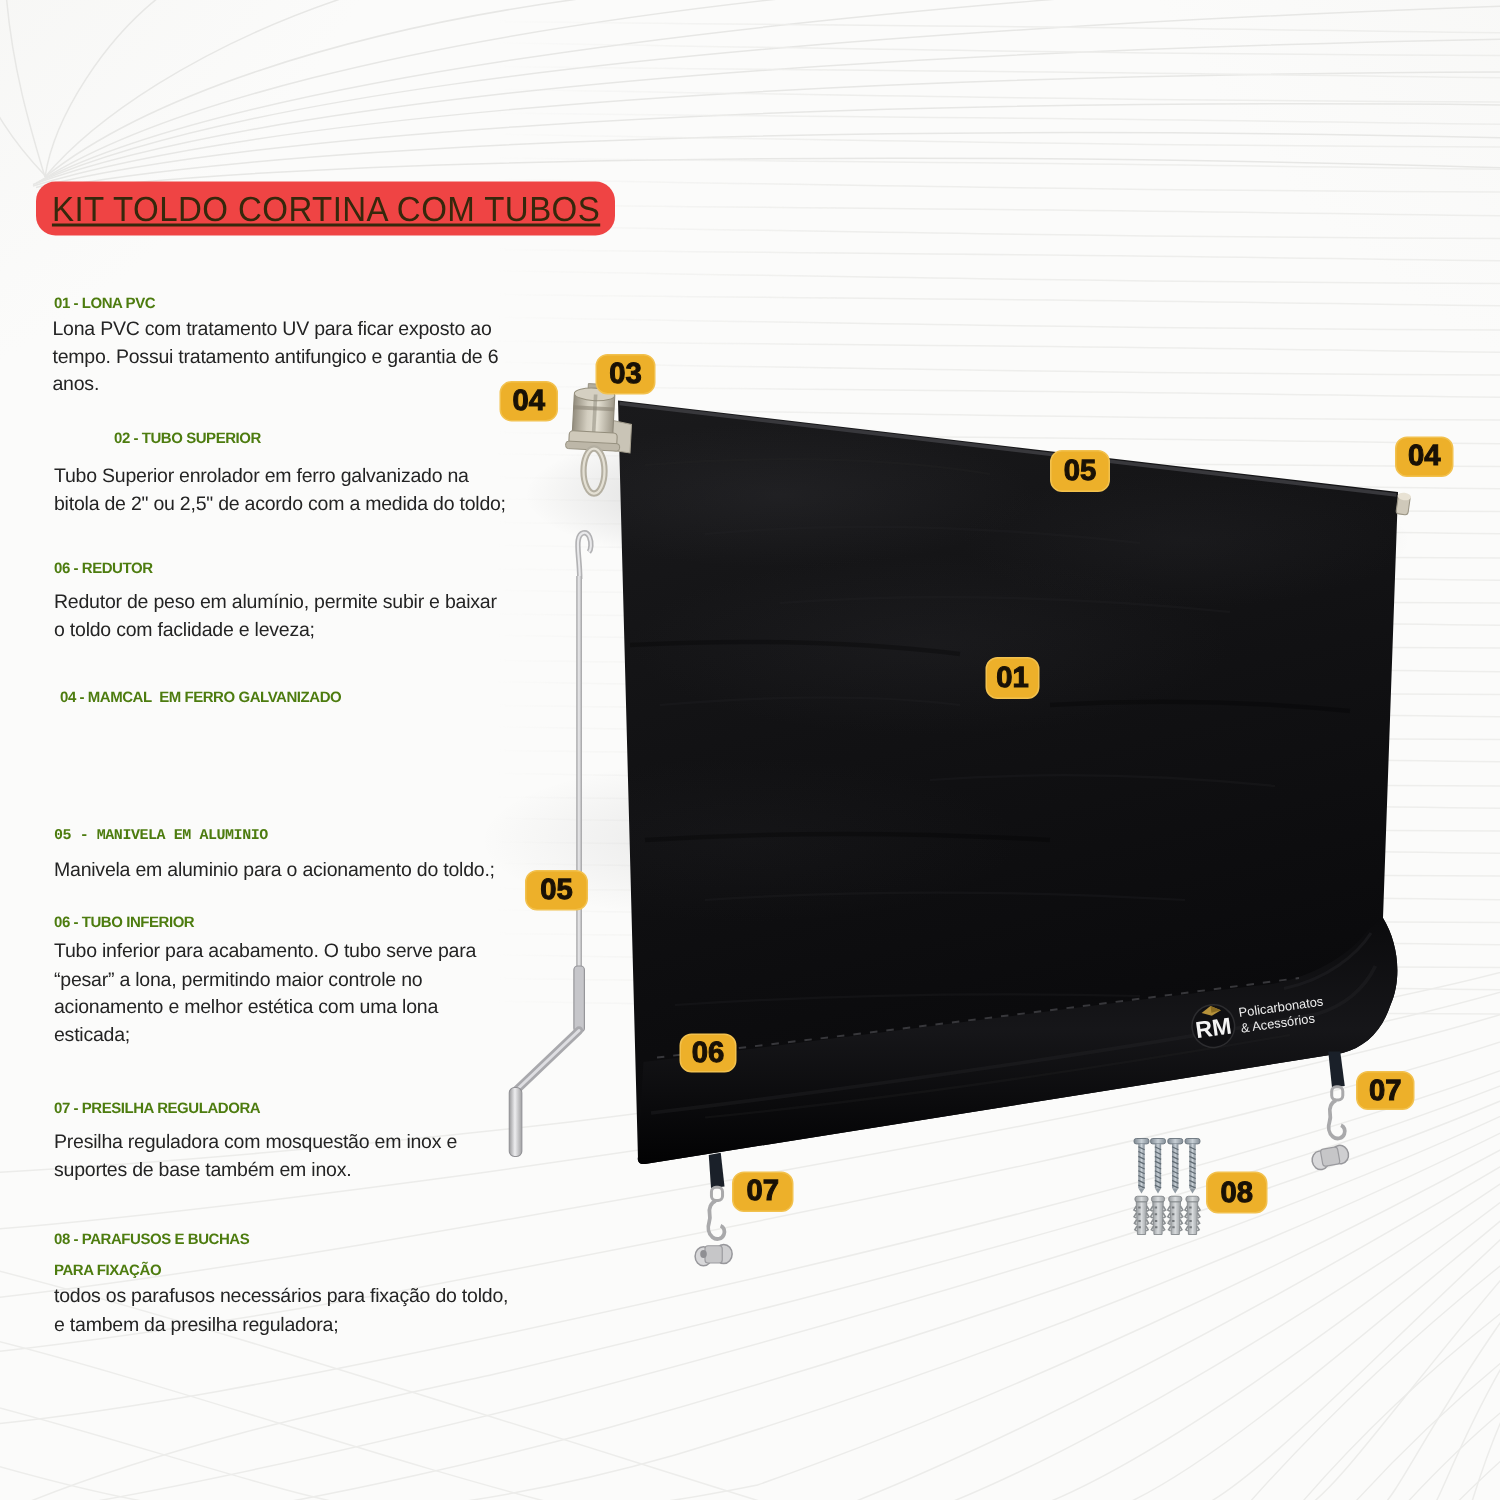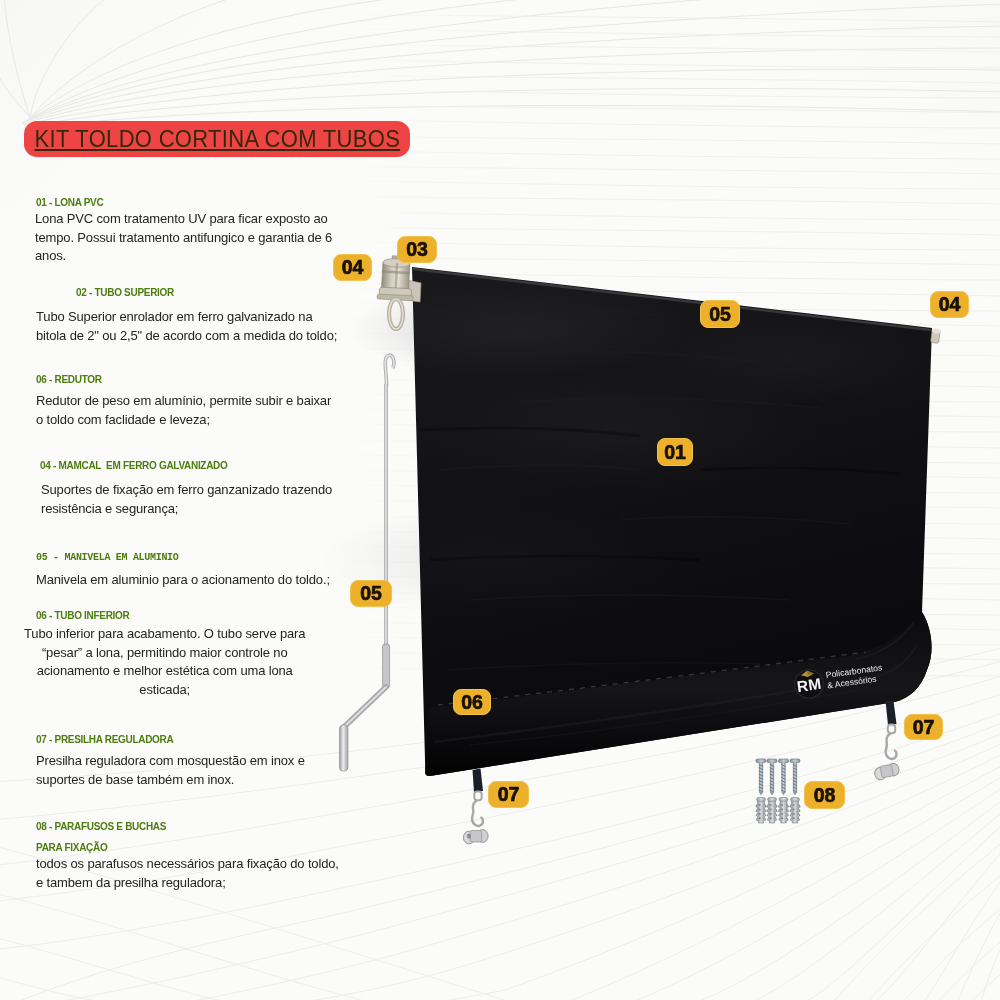--- a/index.html
+++ b/index.html
@@ -312,28 +312,26 @@
 
   <div class="h" style="left:36px;top:285px;margin-left:40px;">02 - TUBO SUPERIOR</div>
   <div class="b" style="left:36px;top:308px;">Tubo Superior enrolador em ferro galvanizado na
 bitola de 2" ou 2,5" de acordo com a medida do toldo;</div>
 
   <div class="h" style="left:36px;top:372px;">06 - REDUTOR</div>
   <div class="b" style="left:36px;top:392px;">Redutor de peso em alumínio, permite subir e baixar
 o toldo com faclidade e leveza;</div>
 
   <div class="h" style="left:40px;top:458px;">04 - MAMCAL&nbsp;&nbsp;EM FERRO GALVANIZADO</div>
-  <div class="b" style="left:41px;top:481px;">Suportes de fixação em ferro ganzanizado trazendo
-resistência e segurança;</div>
 
   <div class="h" style="left:36px;top:550px;font-family:Liberation Mono, monospace;">05 - MANIVELA EM ALUMINIO</div>
   <div class="b" style="left:36px;top:571px;">Manivela em aluminio para o acionamento do toldo.;</div>
 
   <div class="h" style="left:36px;top:608px;">06 - TUBO INFERIOR</div>
-  <div class="b" style="left:24px;top:625px;text-align:center;">Tubo inferior para acabamento. O tubo serve para
+  <div class="b" style="left:36px;top:625px;">Tubo inferior para acabamento. O tubo serve para
 “pesar” a lona, permitindo maior controle no
 acionamento e melhor estética com uma lona
 esticada;</div>
 
   <div class="h" style="left:36px;top:732px;">07 - PRESILHA REGULADORA</div>
   <div class="b" style="left:36px;top:752px;">Presilha reguladora com mosquestão em inox e
 suportes de base também em inox.</div>
 
   <div class="h" style="left:36px;top:817px;line-height:20.5px;">08 - PARAFUSOS E BUCHAS
 PARA FIXAÇÃO</div>

